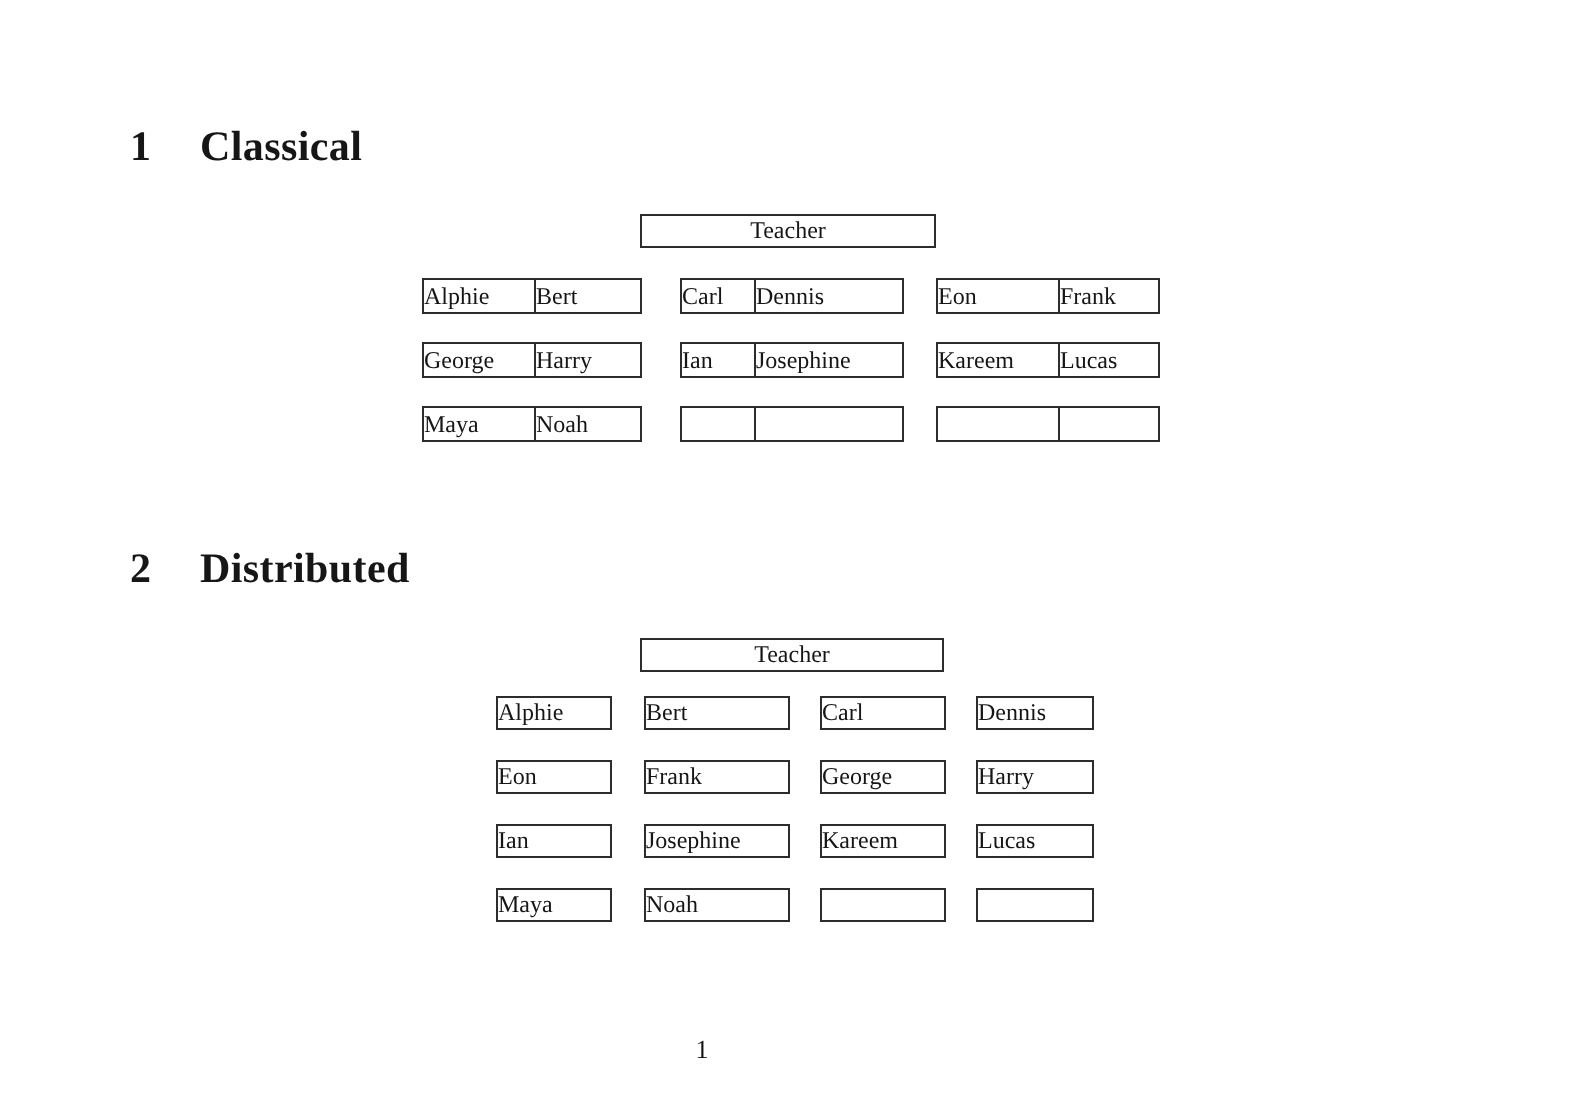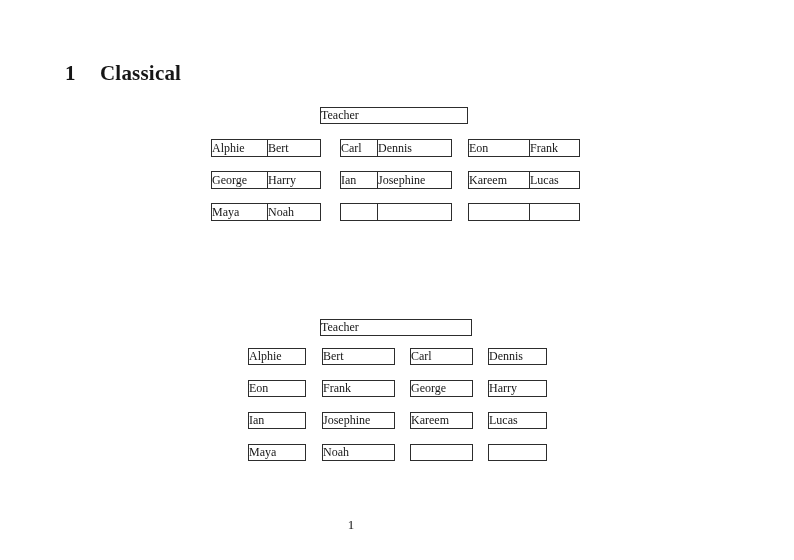--- a/index.html
+++ b/index.html
@@ -28,21 +28,21 @@
   }
   .sec-num {
     display: inline-block;
     width: 35px;
   }
   .teacher-box {
     position: absolute;
     box-sizing: border-box;
     border: 1px solid #2d2d2d;
     background: #ffffff;
-    text-align: left;
+    text-align: center;
     font-size: 12px;
   }
   .desk {
     position: absolute;
     display: flex;
     border: 1px solid #2d2d2d;
     background: #ffffff;
   }
   .seat-cell {
     text-align: left;
@@ -107,20 +107,23 @@
       <div class="desk" style="left: 340px; top: 203px;">
         <div class="seat-cell" style="width: 36px; height: 16px; line-height: 16px;"></div>
         <div class="seat-cell" style="width: 73px; height: 16px; line-height: 16px;"></div>
       </div>
       <div class="desk" style="left: 468px; top: 203px;">
         <div class="seat-cell" style="width: 60px; height: 16px; line-height: 16px;"></div>
         <div class="seat-cell" style="width: 49px; height: 16px; line-height: 16px;"></div>
       </div>
     </div>
 
+  <h1 class="section-heading" style="top:272px">
+    <span class="sec-num">2</span><span class="sec-title">Distributed</span>
+  </h1>
 
   <div class="teacher-box" style="left:320px; top:319px; width:152px; height:17px; line-height:15px;">
     <span>Teacher</span>
   </div>
 
   <div id="seating-1">
       <div class="desk" style="left: 248px; top: 348px;">
         <div class="seat-cell" style="width: 56px; height: 15px; line-height: 15px;">Alphie</div>
       </div>
       <div class="desk" style="left: 322px; top: 348px;">

